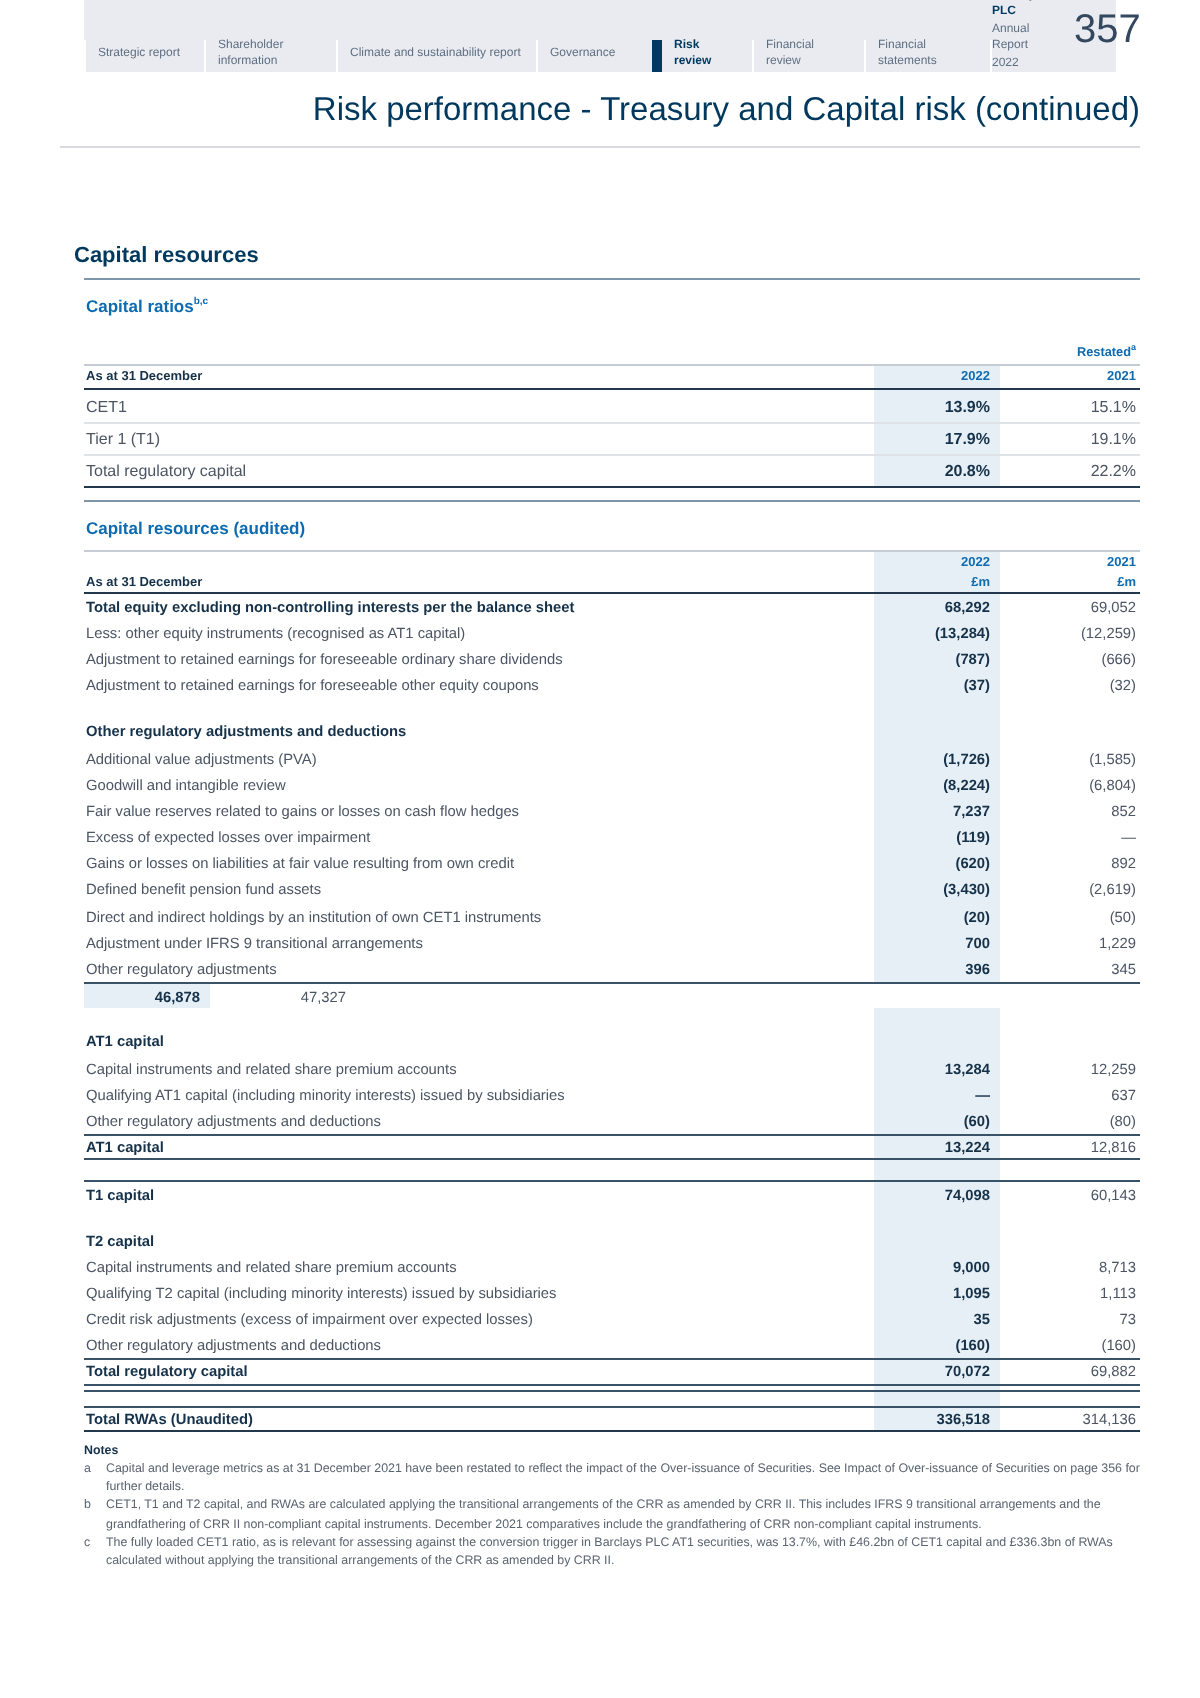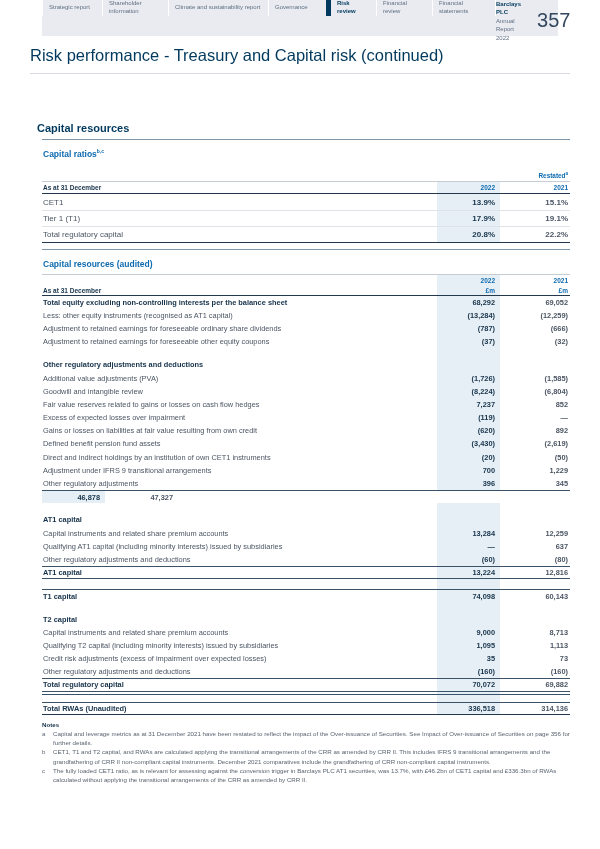--- a/index.html
+++ b/index.html
@@ -3,40 +3,40 @@
 <meta charset="utf-8">
 <style>
   * { margin:0; padding:0; box-sizing:border-box; }
   html,body { background:#ffffff; }
   body {
     width:600px; height:849px; overflow:hidden; position:relative;
     font-family:"Liberation Sans", sans-serif; color:#4b5563;
   }
 
   
-  .band { margin-left:42px; width:516px; height:36px; background:#e9ebf1; display:flex; align-items:flex-start; }
+  .band { margin-left:42px; width:516px; height:36px; background:#e9ebf1; display:flex; align-items:flex-end; }
   .tabs { display:flex; align-items:stretch; }
   .tab { display:flex; align-items:center; padding:0 6px; border-left:1px solid #ffffff;
          font-size:6px; line-height:1.3; color:#5f6f81; }
   .tab:last-child { border-right:1px solid #ffffff; }
   .tab:nth-child(1){ width:60px; }
   .tab:nth-child(2){ width:66px; }
   .tab:nth-child(3){ width:100px; }
   .tab:nth-child(4){ width:58px; }
   .tab:nth-child(5){ width:50px; }
   .tab:nth-child(6){ width:56px; }
   .tab:nth-child(7){ width:64px; }
   .tab.active { border-left:5px solid #00395d; color:#00395d; font-weight:bold; }
   .band-right { margin-left:auto; display:flex; align-items:center; }
   .brand { font-size:6px; line-height:1.4; color:#5f6f81; text-align:left; }
   .brand .b1 { color:#00395d; font-weight:bold; }
   .pagenum { font-size:20px; color:#33475e; margin:0 8px 0 16px; }
 
   
-  .page-title { margin:10px 30px 0 30px; font-size:16.5px; font-weight:400; color:#00395d; }
+  .page-title { margin:10px 30px 0 30px; font-size:16.5px; font-weight:400; color:#00395d;text-align:right; }
   .title-rule { margin:8px 30px 0 30px; border:none; border-top:1px solid #d9dbe0; height:0; }
 
   
   .content { margin:0 30px; }
   .section-heading { margin:48px 0 5px 7px; font-size:11px; font-weight:bold; color:#00395d; }
 
   .tbl { margin-left:12px; border-top:1px solid #7f95a8; }
   .tbl + .tbl { margin-top:6px; }
 
   .t-title-row { padding:3px 0 2px 1px; }
@@ -47,21 +47,21 @@
   .restated-row { text-align:right; font-size:6.4px; font-weight:bold; color:#0e6bb0; padding:4px 2px 2px 0; }
   .restated-row sup { font-size:4.5px; }
   .rule-light { border-top:1px solid #c6ccd4; height:0; }
 
   
   .row { display:flex; align-items:stretch; min-height:13.2px; }
   .row .lbl { flex:1; display:flex; align-items:center; font-size:7.4px; color:#4b5563; padding-left:1px; }
   .row .c22 { width:63px; display:flex; align-items:center; justify-content:flex-end;
               padding-right:5px; background:#e6eff5; font-size:7.4px; font-weight:bold; color:#16324a;padding-left:16px; }
   .row .c21 { width:70px; display:flex; align-items:center; justify-content:flex-end;
-              padding-right:2px; font-size:7.4px; color:#4b5563;font-weight:bold; }
+              padding-right:2px; font-size:7.4px; color:#4b5563; }
 
   .hdr-years { min-height:11px; }
   .hdr-asat  { min-height:10px; border-bottom:1.5px solid #24384d; }
   .yr   { font-size:6.5px !important; font-weight:bold !important; color:#0e6bb0 !important; }
   .asat { font-size:6.5px !important; font-weight:bold; color:#16324a !important; }
 
   .row.bold .lbl, .row.subhead .lbl, .row.total .lbl, .row.total2 .lbl,
   .row.totaldbl .lbl, .row.grand .lbl { font-weight:bold; color:#16324a; }
   .row.spacer { min-height:10px; }
   .row.total    { border-top:1px solid #3a5268; }

